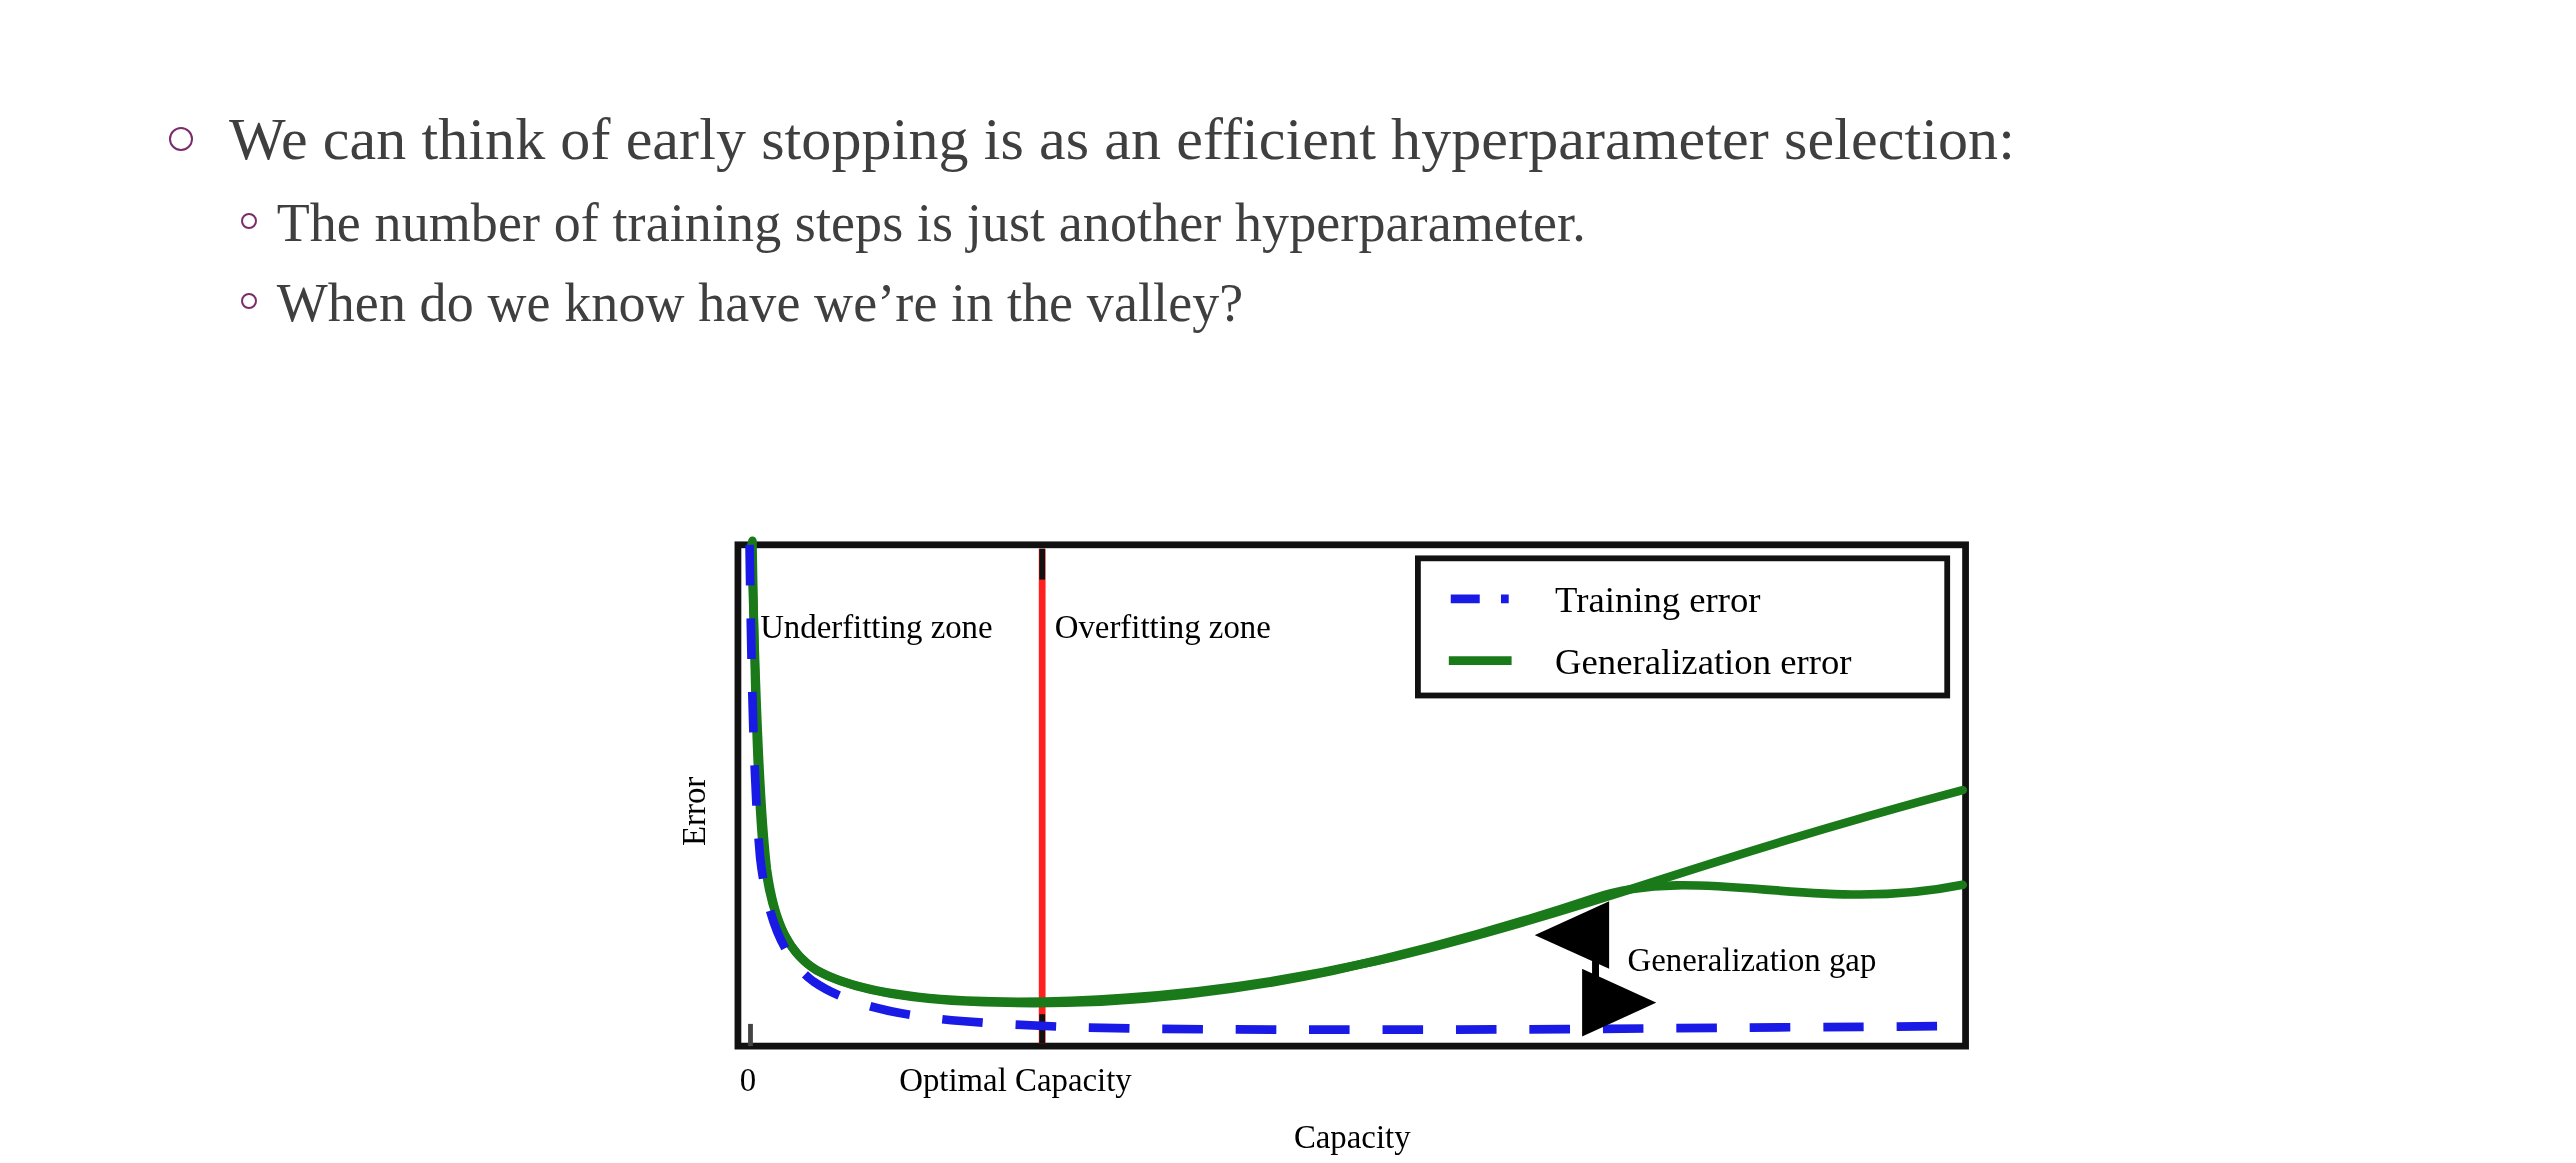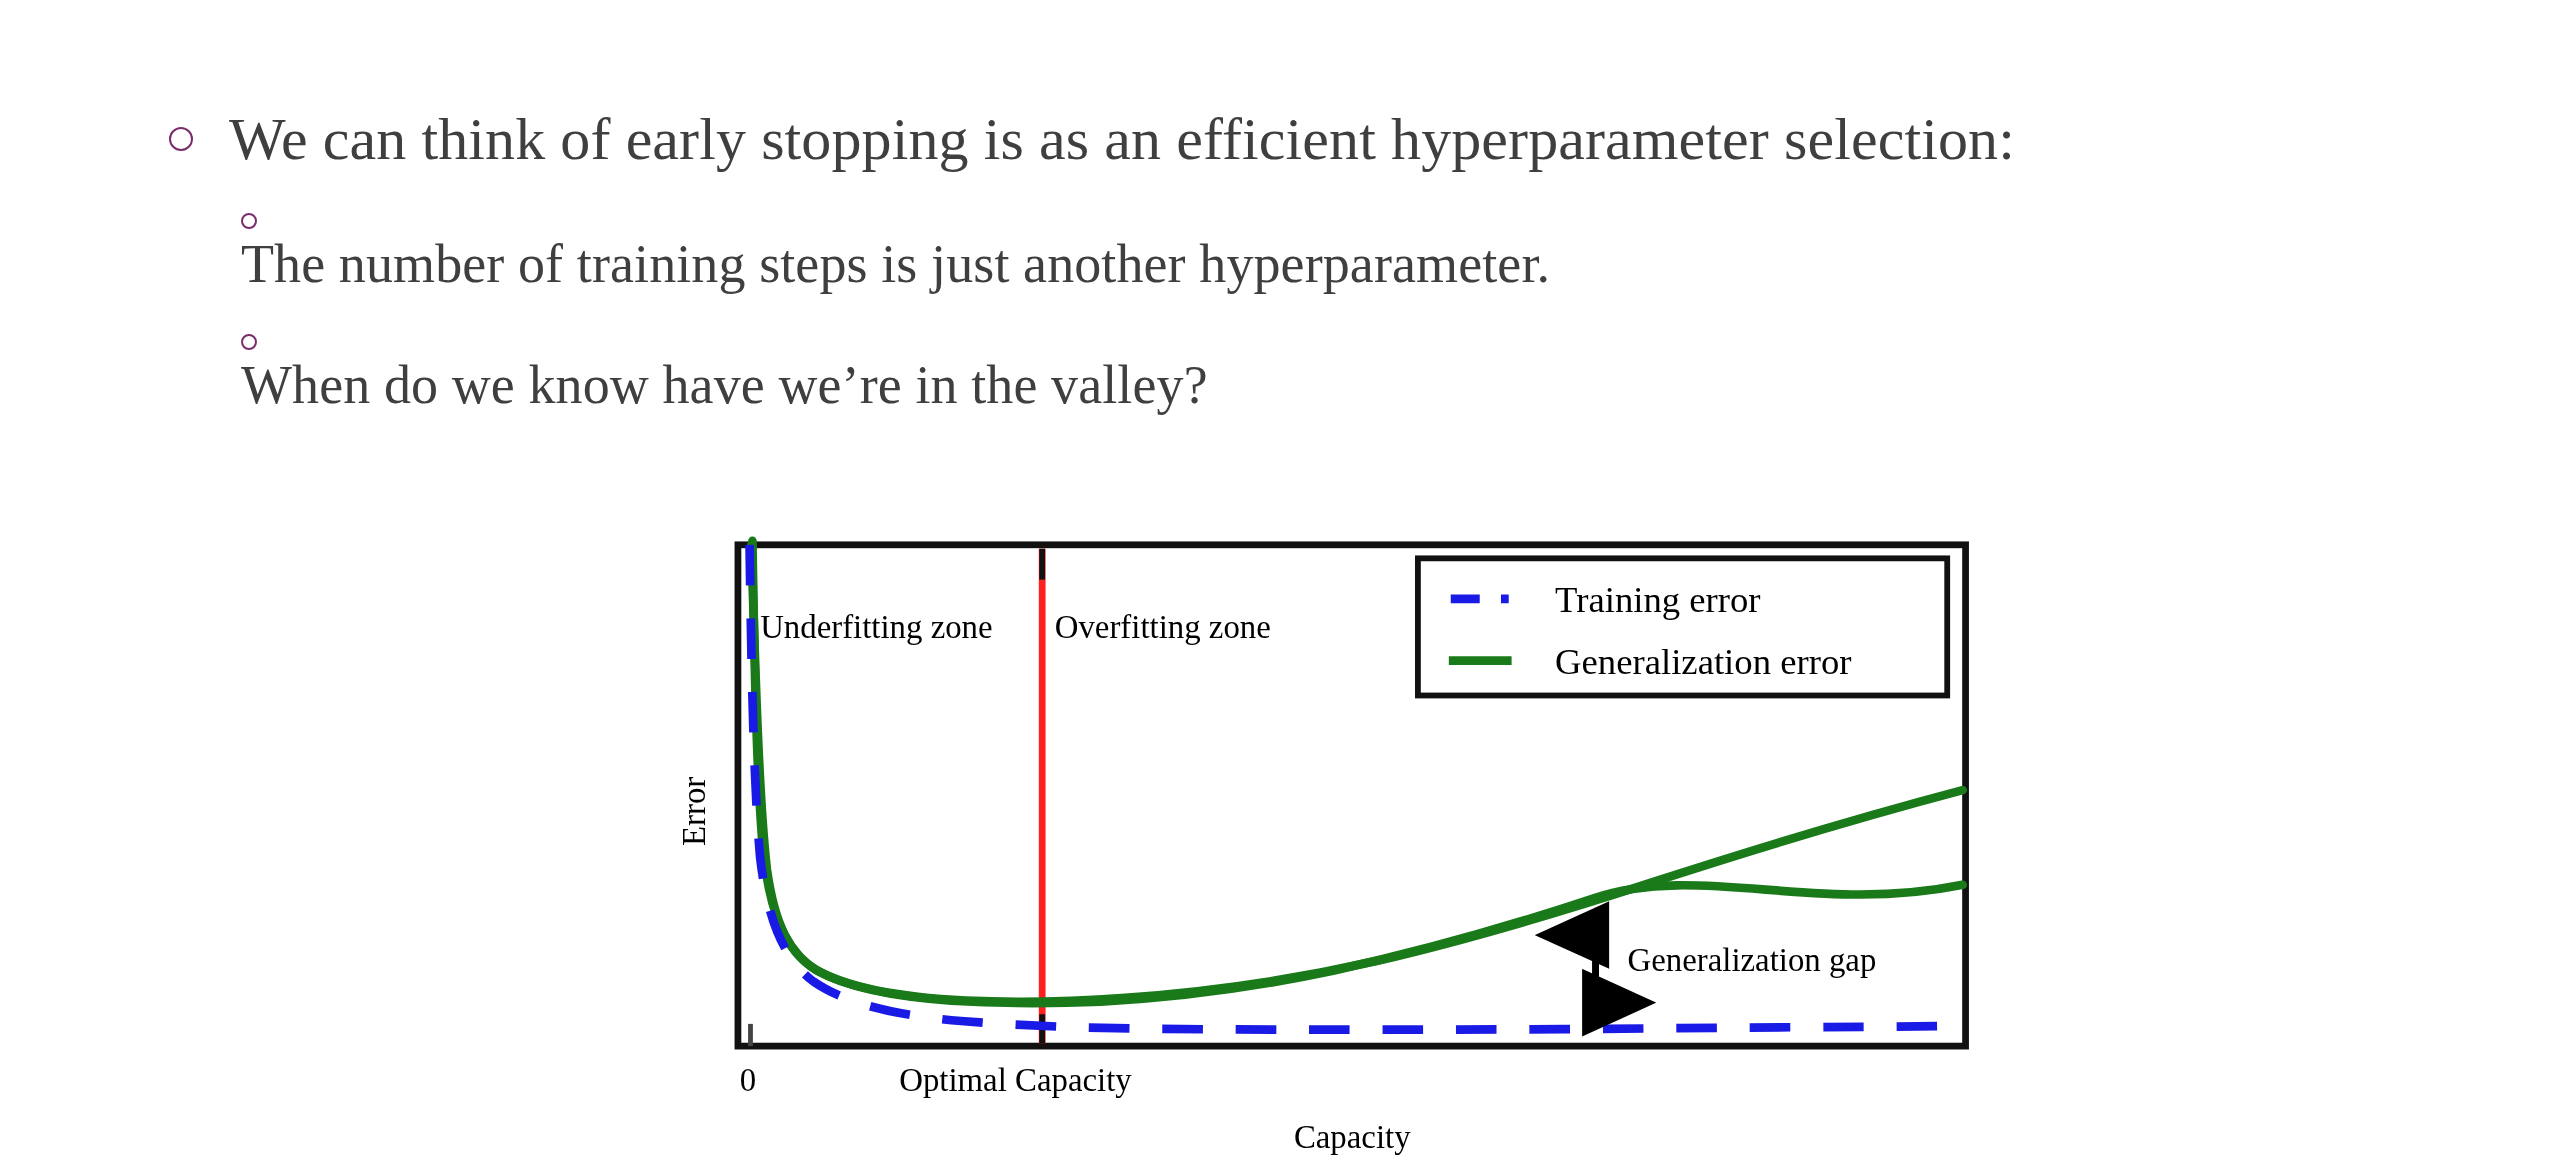--- a/index.html
+++ b/index.html
@@ -29,21 +29,20 @@
     color: #404040;
   }
 
   .bullet-l1 {
     margin-left: 169px;
     margin-top: 100px;
   }
   .bullet-l2 {
     margin-left: 241px;
     margin-top: 9.7px;
-    flex-direction: column;
   }
 
   .marker {
     flex: 0 0 auto;
     box-sizing: border-box;
     border-radius: 50%;
   }
   .marker-l1 {
     width: 24px;
     height: 24px;

